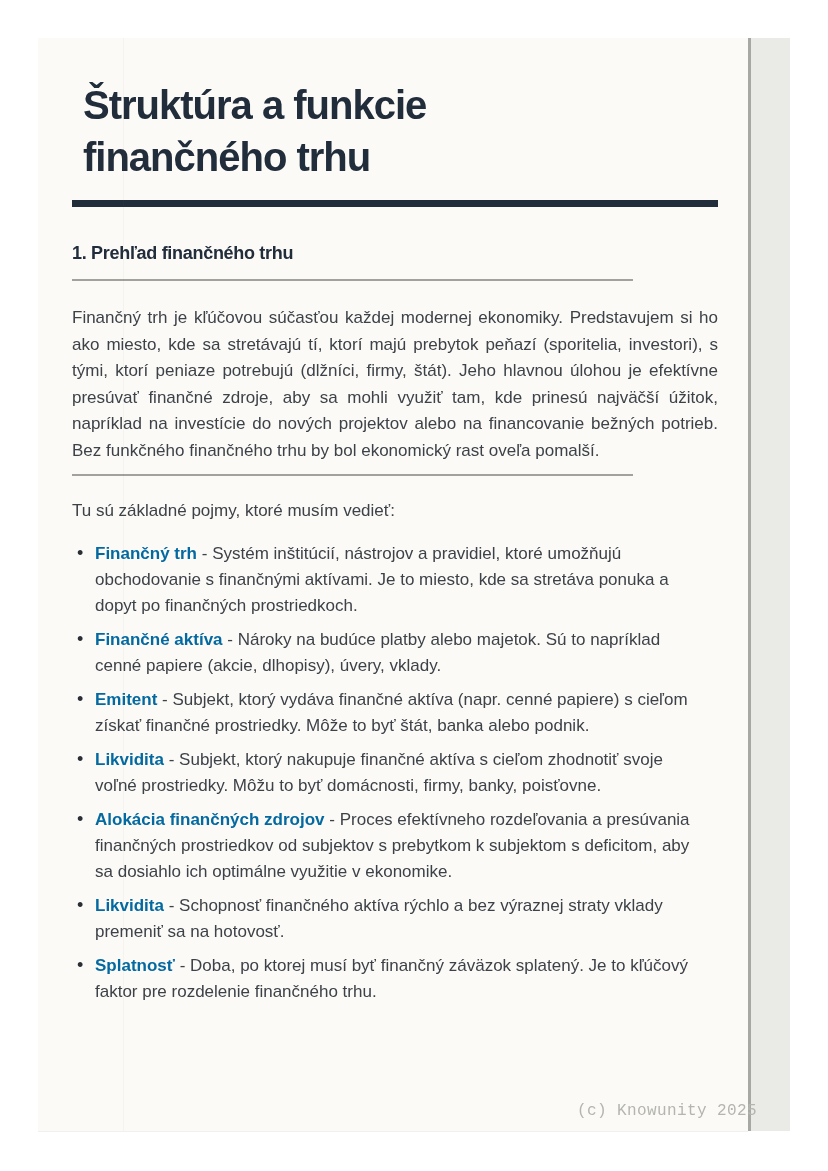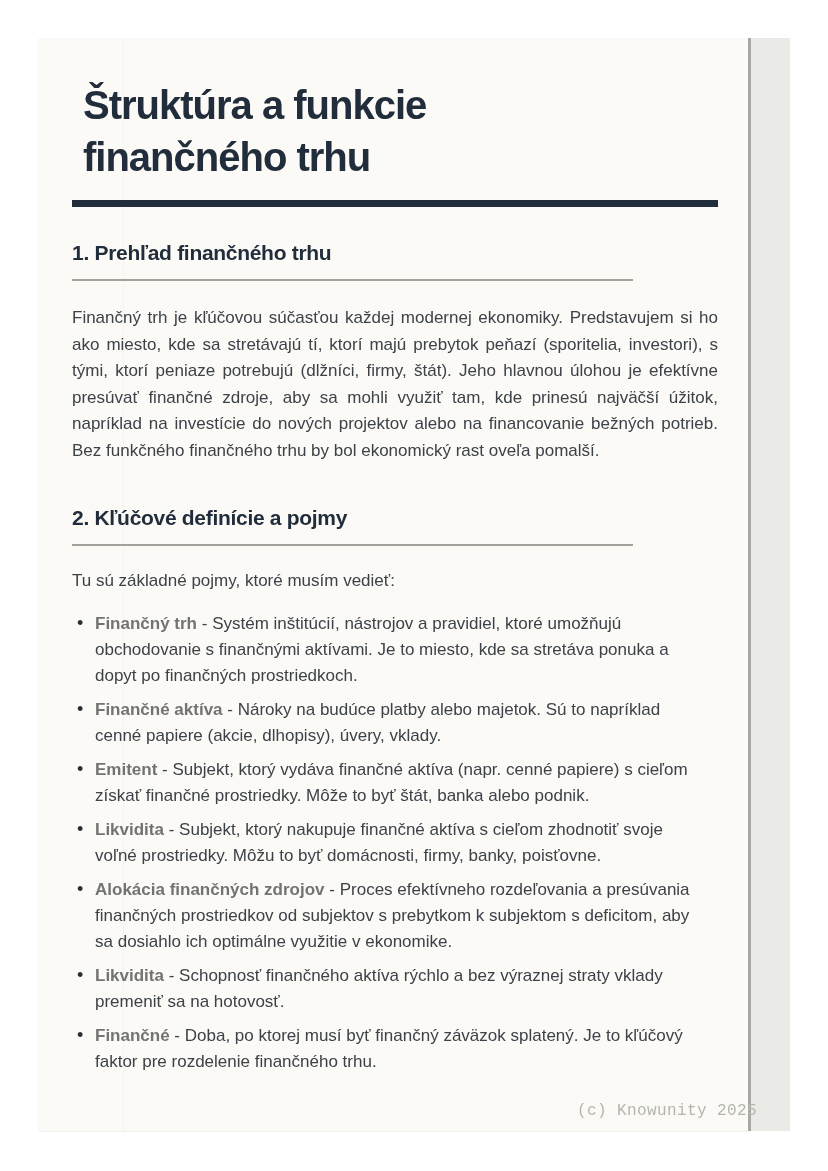--- a/index.html
+++ b/index.html
@@ -53,21 +53,21 @@
     letter-spacing: -1px;
     max-width: 520px;
   }
   .title-rule {
     height: 7px;
     background: #222d3c;
     margin-top: 17px;
   }
   h2 {
     margin: 30px 0 0 0;
-    font-size: 21px;
+    font-size: 18px;
     line-height: 32px;
     font-weight: bold;
     color: #222d3c;
     letter-spacing: -0.3px;
   }
   h2.second {
     margin-top: 38px;
   }
   .section-rule {
     height: 2px;
@@ -103,21 +103,21 @@
   ul.terms li::before {
     content: "\2022";
     position: absolute;
     left: 5px;
     top: -1px;
     color: #2a2f36;
     font-size: 18px;
   }
   .term {
     font-weight: bold;
-    color: #737373;
+    color: #0369a1;
   }
   .footer-note {
     position: absolute;
     top: 1102px;
     right: 71px;
     font-size: 16px;
     color: #b5b5b0;
     letter-spacing: 0.4px;
     font-family: Liberation Mono, monospace;
   }
@@ -128,32 +128,31 @@
 <div class="sheet">
   <div class="content">
 
     <h1>Štruktúra a funkcie finančného trhu</h1>
     <div class="title-rule"></div>
 
     <h2>1. Prehľad finančného trhu</h2>
     <div class="section-rule"></div>
     <p class="para justify">Finančný trh je kľúčovou súčasťou každej modernej ekonomiky. Predstavujem si ho ako miesto, kde sa stretávajú tí, ktorí majú prebytok peňazí (sporitelia, investori), s tými, ktorí peniaze potrebujú (dlžníci, firmy, štát). Jeho hlavnou úlohou je efektívne presúvať finančné zdroje, aby sa mohli využiť tam, kde prinesú najväčší úžitok, napríklad na investície do nových projektov alebo na financovanie bežných potrieb. Bez funkčného finančného trhu by bol ekonomický rast oveľa pomalší.</p>
 
-    <h2 class="second">2. Kľúčové definície a pojmy</h2>
     <div class="section-rule"></div>
     <p class="para intro">Tu sú základné pojmy, ktoré musím vedieť:</p>
 
     <ul class="terms">
       <li><span class="term">Finančný trh</span> <span>- Systém inštitúcií, nástrojov a pravidiel, ktoré umožňujú obchodovanie s finančnými aktívami. Je to miesto, kde sa stretáva ponuka a dopyt po finančných prostriedkoch.</span></li>
       <li><span class="term">Finančné aktíva</span> <span>- Nároky na budúce platby alebo majetok. Sú to napríklad cenné papiere (akcie, dlhopisy), úvery, vklady.</span></li>
       <li><span class="term">Emitent</span> <span>- Subjekt, ktorý vydáva finančné aktíva (napr. cenné papiere) s cieľom získať finančné prostriedky. Môže to byť štát, banka alebo podnik.</span></li>
       <li><span class="term">Likvidita</span> <span>- Subjekt, ktorý nakupuje finančné aktíva s cieľom zhodnotiť svoje voľné prostriedky. Môžu to byť domácnosti, firmy, banky, poisťovne.</span></li>
       <li><span class="term">Alokácia finančných zdrojov</span> <span>- Proces efektívneho rozdeľovania a presúvania finančných prostriedkov od subjektov s prebytkom k subjektom s deficitom, aby sa dosiahlo ich optimálne využitie v ekonomike.</span></li>
       <li><span class="term">Likvidita</span> <span>- Schopnosť finančného aktíva rýchlo a bez výraznej straty vklady premeniť sa na hotovosť.</span></li>
-      <li><span class="term">Finančné</span> <span>- Doba, po ktorej musí byť finančný záväzok splatený. Je to kľúčový faktor pre rozdelenie finančného trhu.</span></li>
+      <li><span class="term">Splatnosť</span> <span>- Doba, po ktorej musí byť finančný záväzok splatený. Je to kľúčový faktor pre rozdelenie finančného trhu.</span></li>
     </ul>
 
   </div>
 </div>
 
 <div class="texture-line"></div>
 <div class="edge-strip"></div>
 <div class="footer-note">(c) Knowunity 2025</div>
 
 </body></html>

